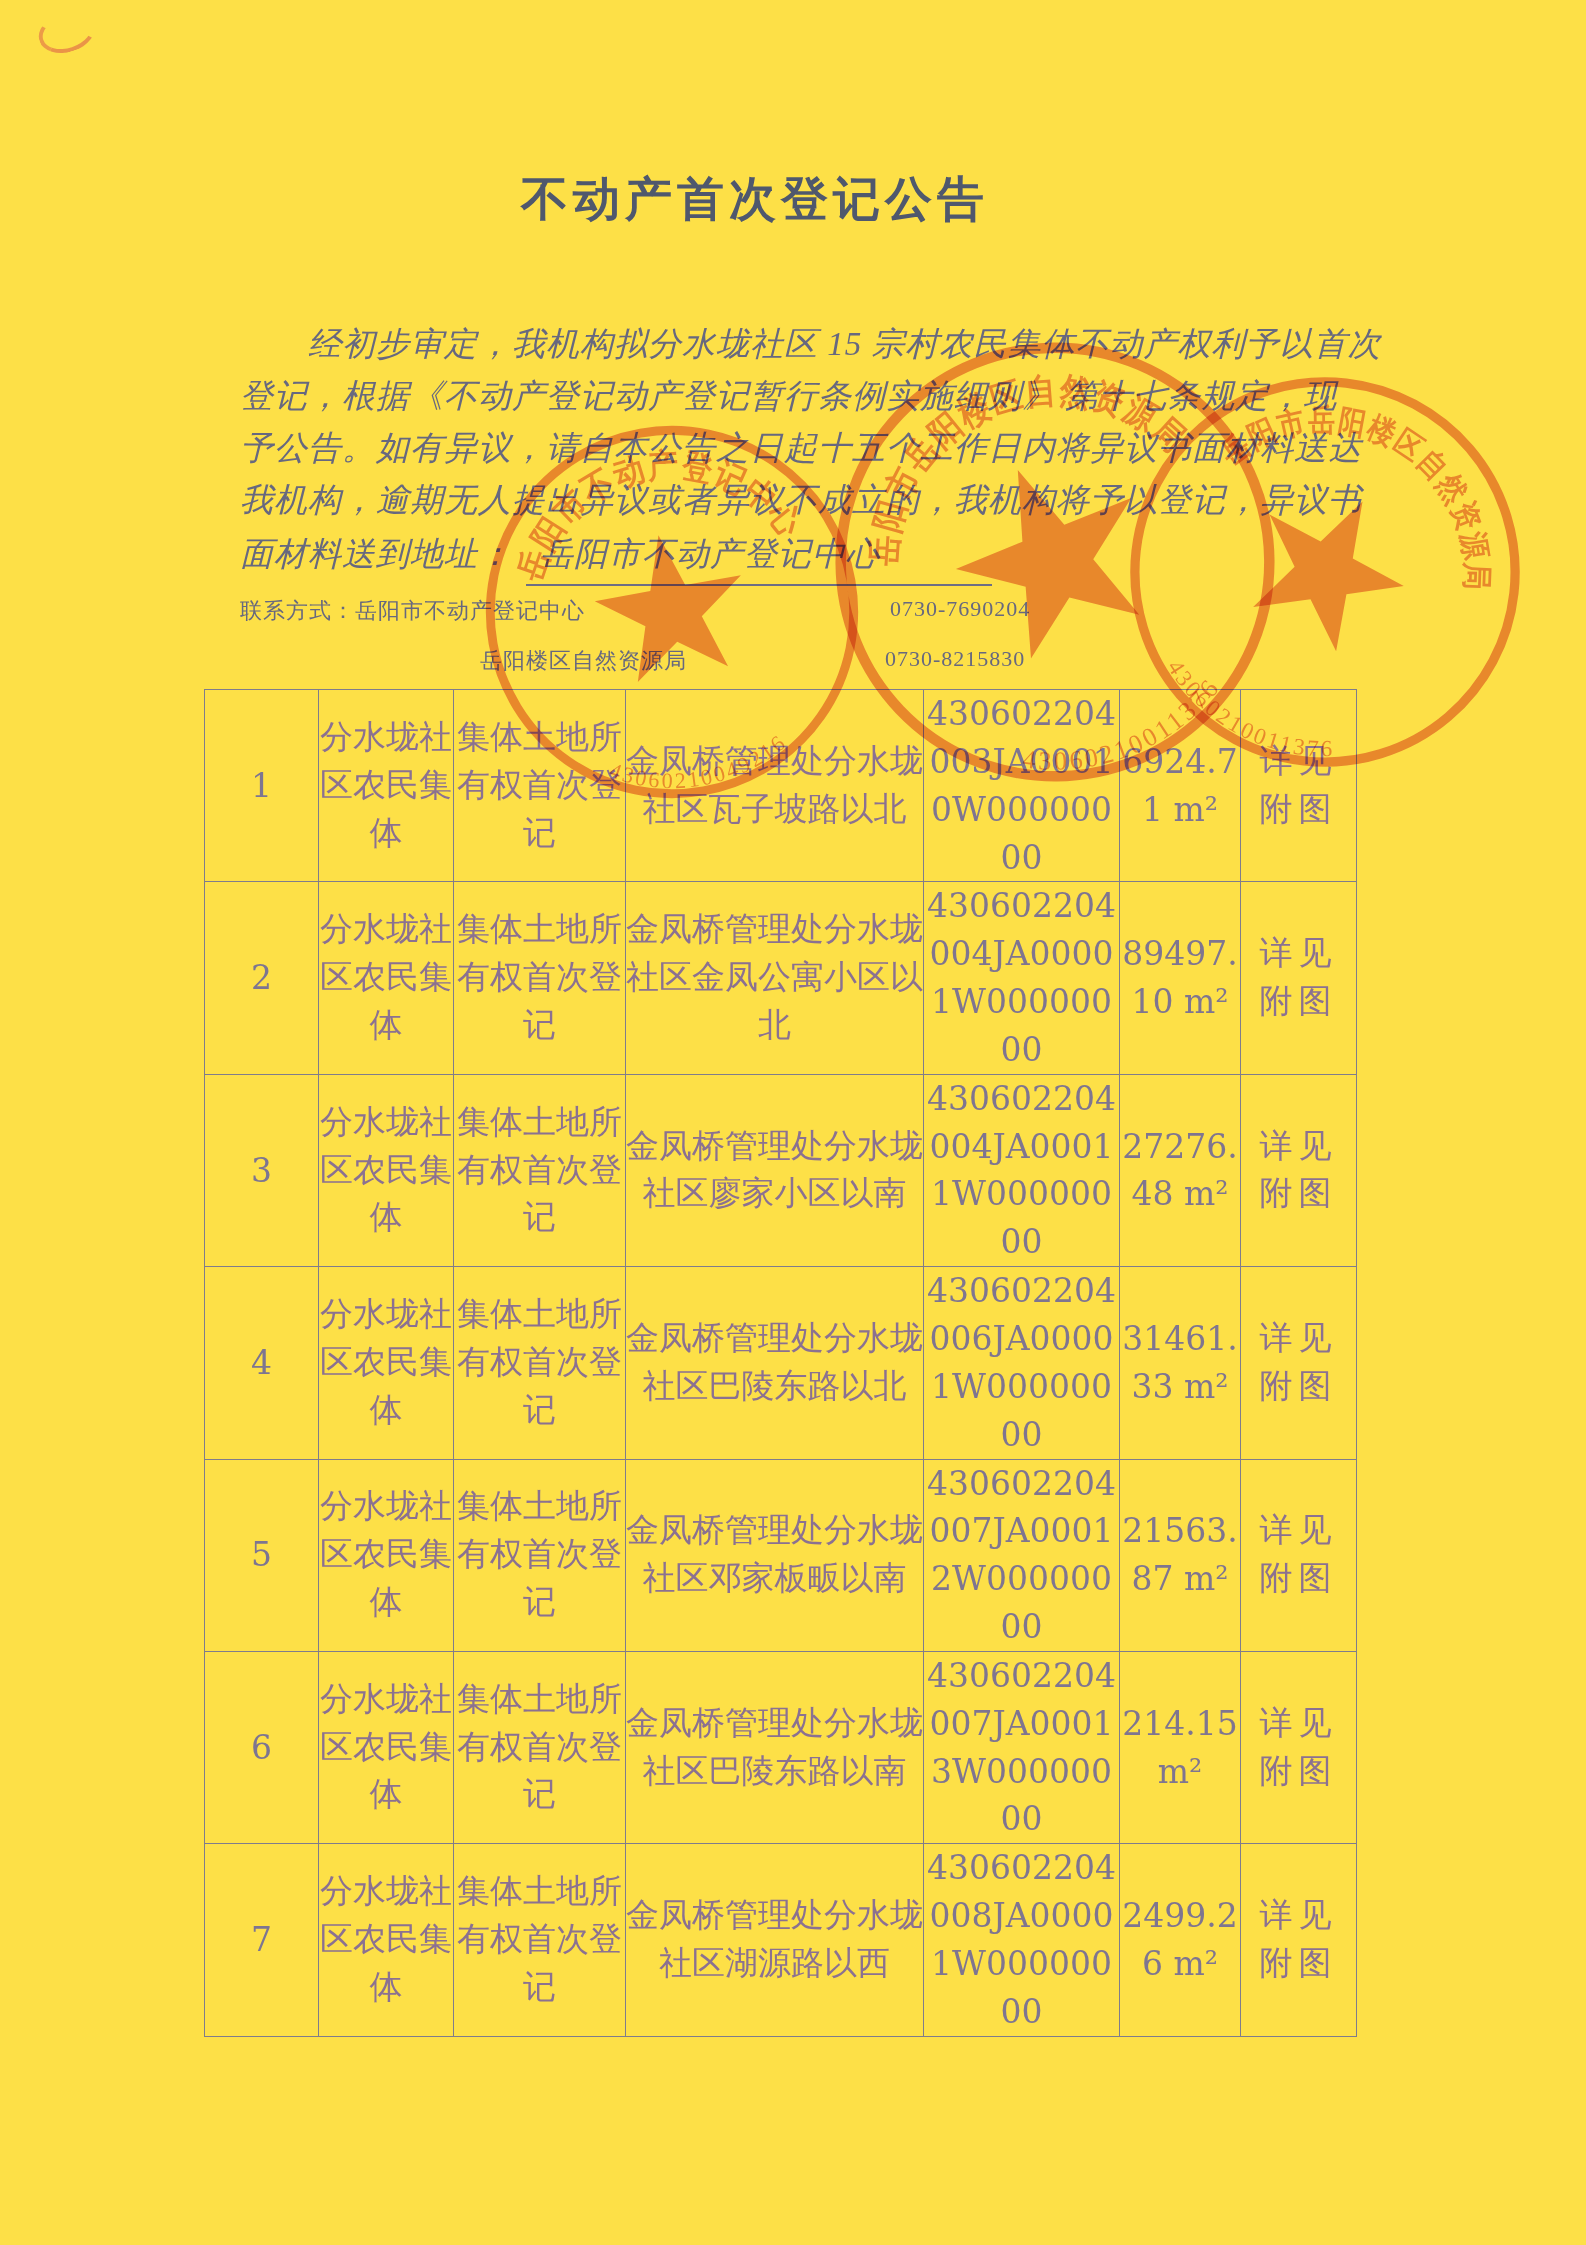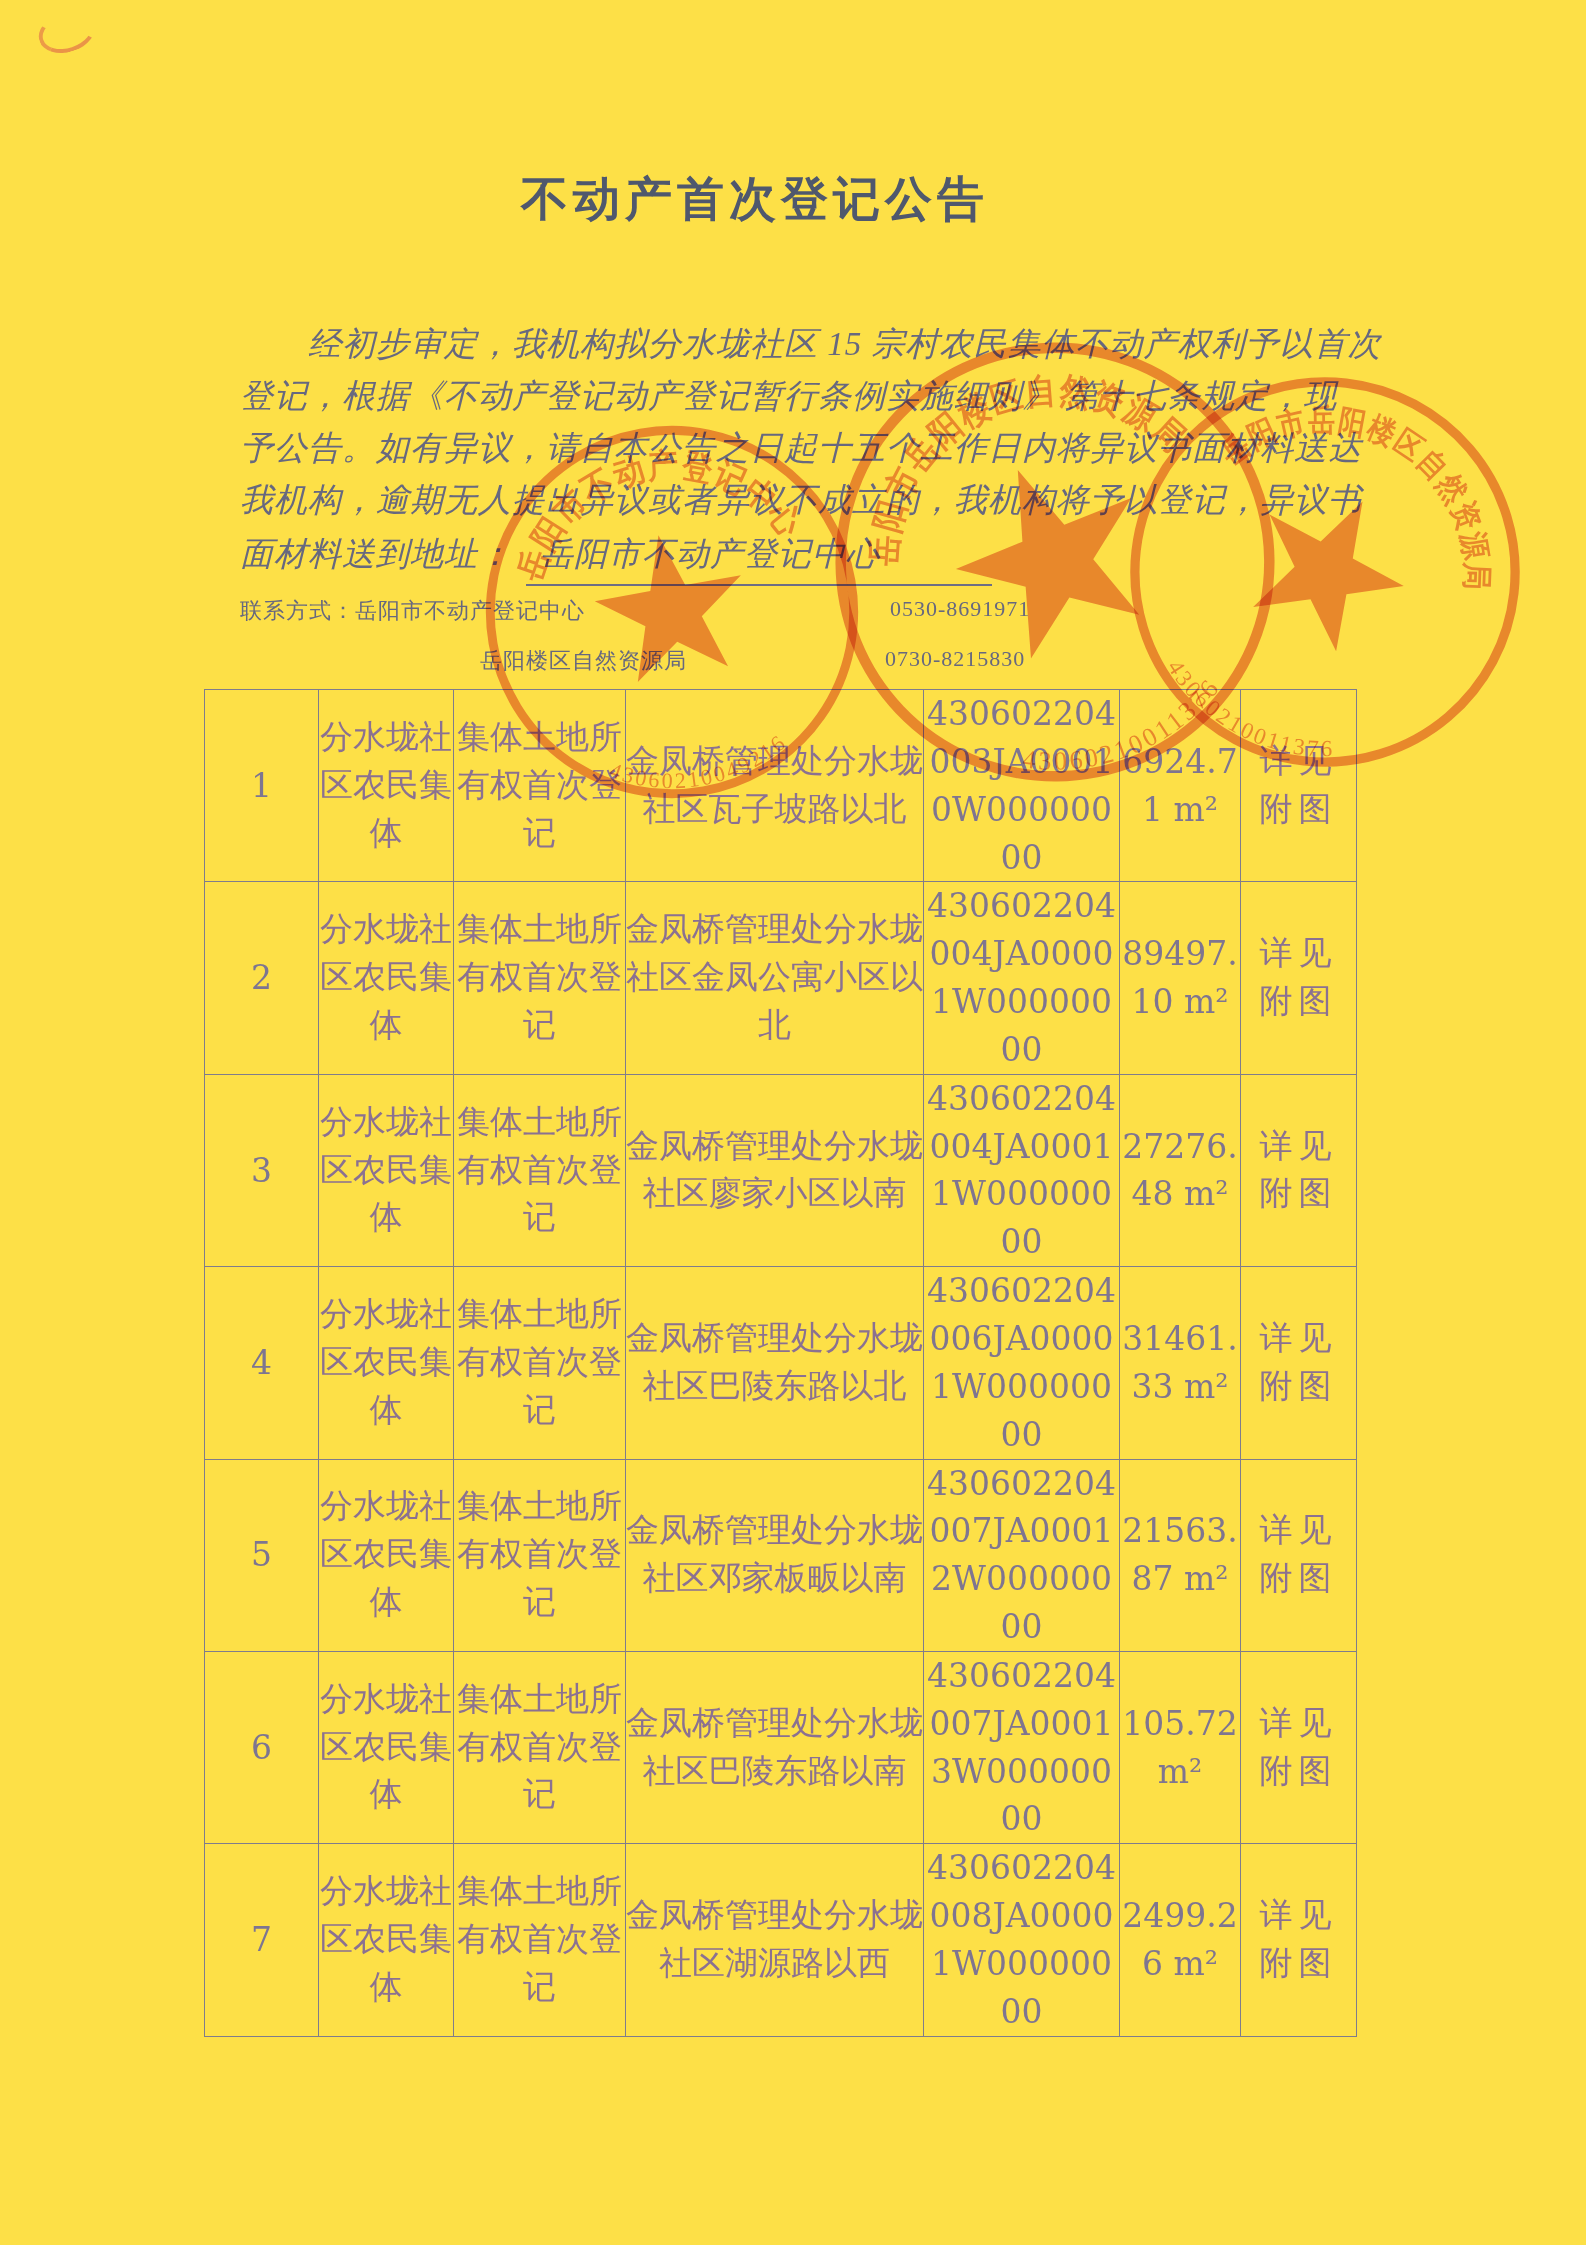--- a/index.html
+++ b/index.html
@@ -121,21 +121,21 @@
     <div class="para-line">予公告。如有异议，请自本公告之日起十五个工作日内将异议书面材料送达</div>
     <div class="para-line">我机构，逾期无人提出异议或者异议不成立的，我机构将予以登记，异议书</div>
     <div class="addr-line">
       <span>面材料送到地址：</span><span class="addr-value">岳阳市不动产登记中心</span>
     </div>
   </div>
 
   <div class="contact">
     <div class="contact-row row1">
       <span class="c-name"><span>联系方式：</span><span>岳阳市不动产登记中心</span></span>
-      <span class="c-phone">0530-8691971</span>
+      <span class="c-phone">0730-7690204</span>
     </div>
     <div class="contact-row row2">
       <span class="c-name">岳阳楼区自然资源局</span>
       <span class="c-phone">0730-8215830</span>
     </div>
   </div>
 
   <table class="reg">
     <colgroup>
       <col style="width:114px">
@@ -191,21 +191,21 @@
       <td class="c-unit">430602204007JA00012W00000000</td>
       <td class="c-area">21563.87 m²</td>
       <td class="c-remark">详见附图</td>
     </tr>
     <tr class="data">
       <td class="c-no">6</td>
       <td class="c-holder">分水垅社区农民集体</td>
       <td class="c-type">集体土地所有权首次登记</td>
       <td class="c-loc">金凤桥管理处分水垅社区巴陵东路以南</td>
       <td class="c-unit">430602204007JA00013W00000000</td>
-      <td class="c-area">105.72 m²</td>
+      <td class="c-area">214.15 m²</td>
       <td class="c-remark">详见附图</td>
     </tr>
     <tr class="data">
       <td class="c-no">7</td>
       <td class="c-holder">分水垅社区农民集体</td>
       <td class="c-type">集体土地所有权首次登记</td>
       <td class="c-loc">金凤桥管理处分水垅社区湖源路以西</td>
       <td class="c-unit">430602204008JA00001W00000000</td>
       <td class="c-area">2499.26 m²</td>
       <td class="c-remark">详见附图</td>

